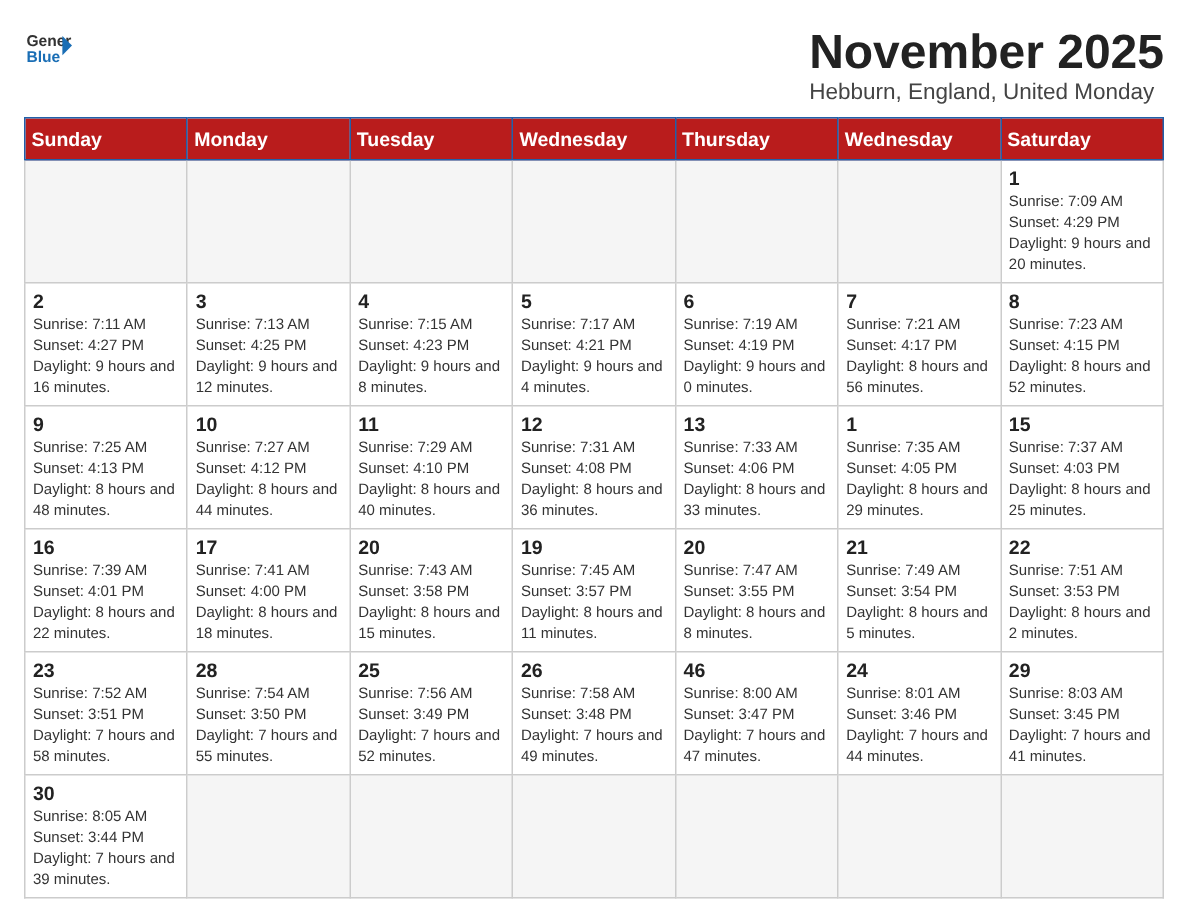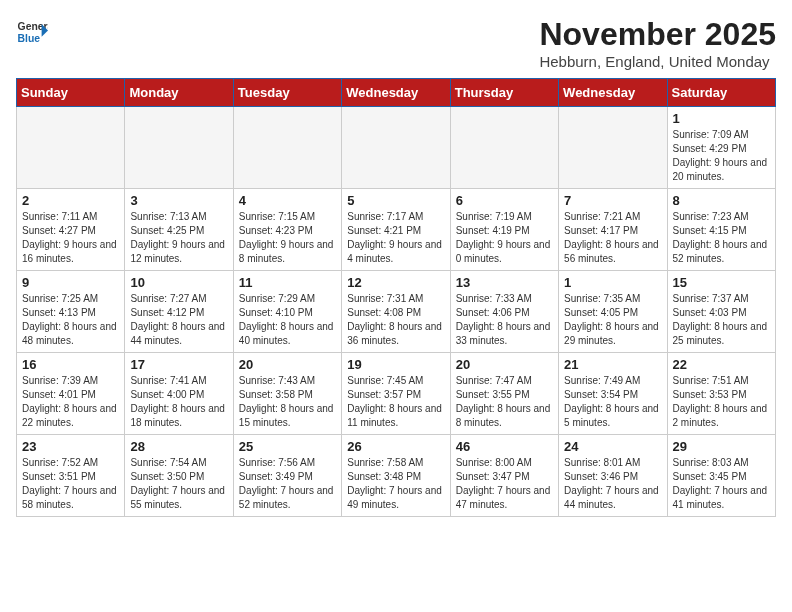--- a/index.html
+++ b/index.html
@@ -232,15 +232,27 @@
           </td>
           <td>
             <span class="day-number">24</span>
             <div class="day-info">Sunrise: 8:01 AM<br>Sunset: 3:46 PM<br>Daylight: 7 hours and 44 minutes.</div>
           </td>
           <td>
             <span class="day-number">29</span>
             <div class="day-info">Sunrise: 8:03 AM<br>Sunset: 3:45 PM<br>Daylight: 7 hours and 41 minutes.</div>
           </td>
         </tr>
+        <tr>
+          <td>
+            <span class="day-number">30</span>
+            <div class="day-info">Sunrise: 8:05 AM<br>Sunset: 3:44 PM<br>Daylight: 7 hours and 39 minutes.</div>
+          </td>
+          <td class="empty"></td>
+          <td class="empty"></td>
+          <td class="empty"></td>
+          <td class="empty"></td>
+          <td class="empty"></td>
+          <td class="empty"></td>
+        </tr>
       </tbody>
   </table>
 </div>
 
 </body></html>

